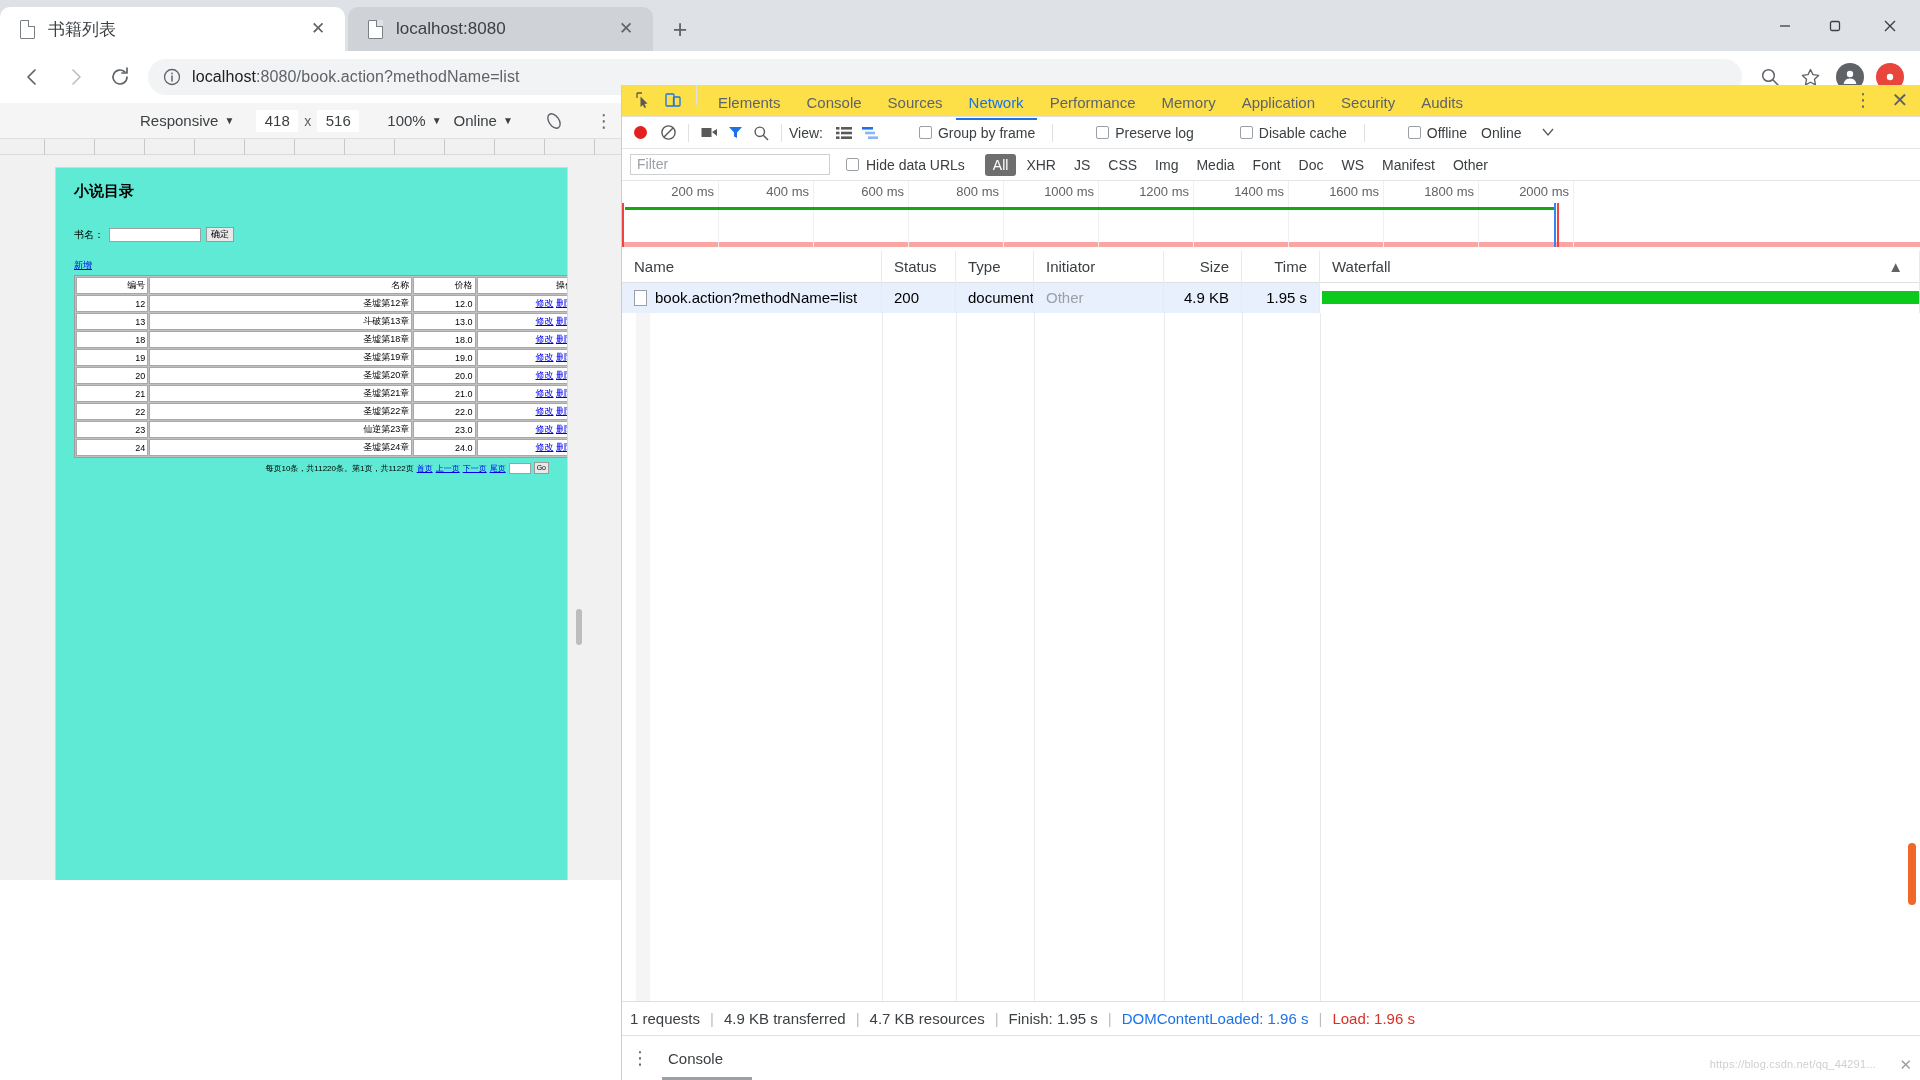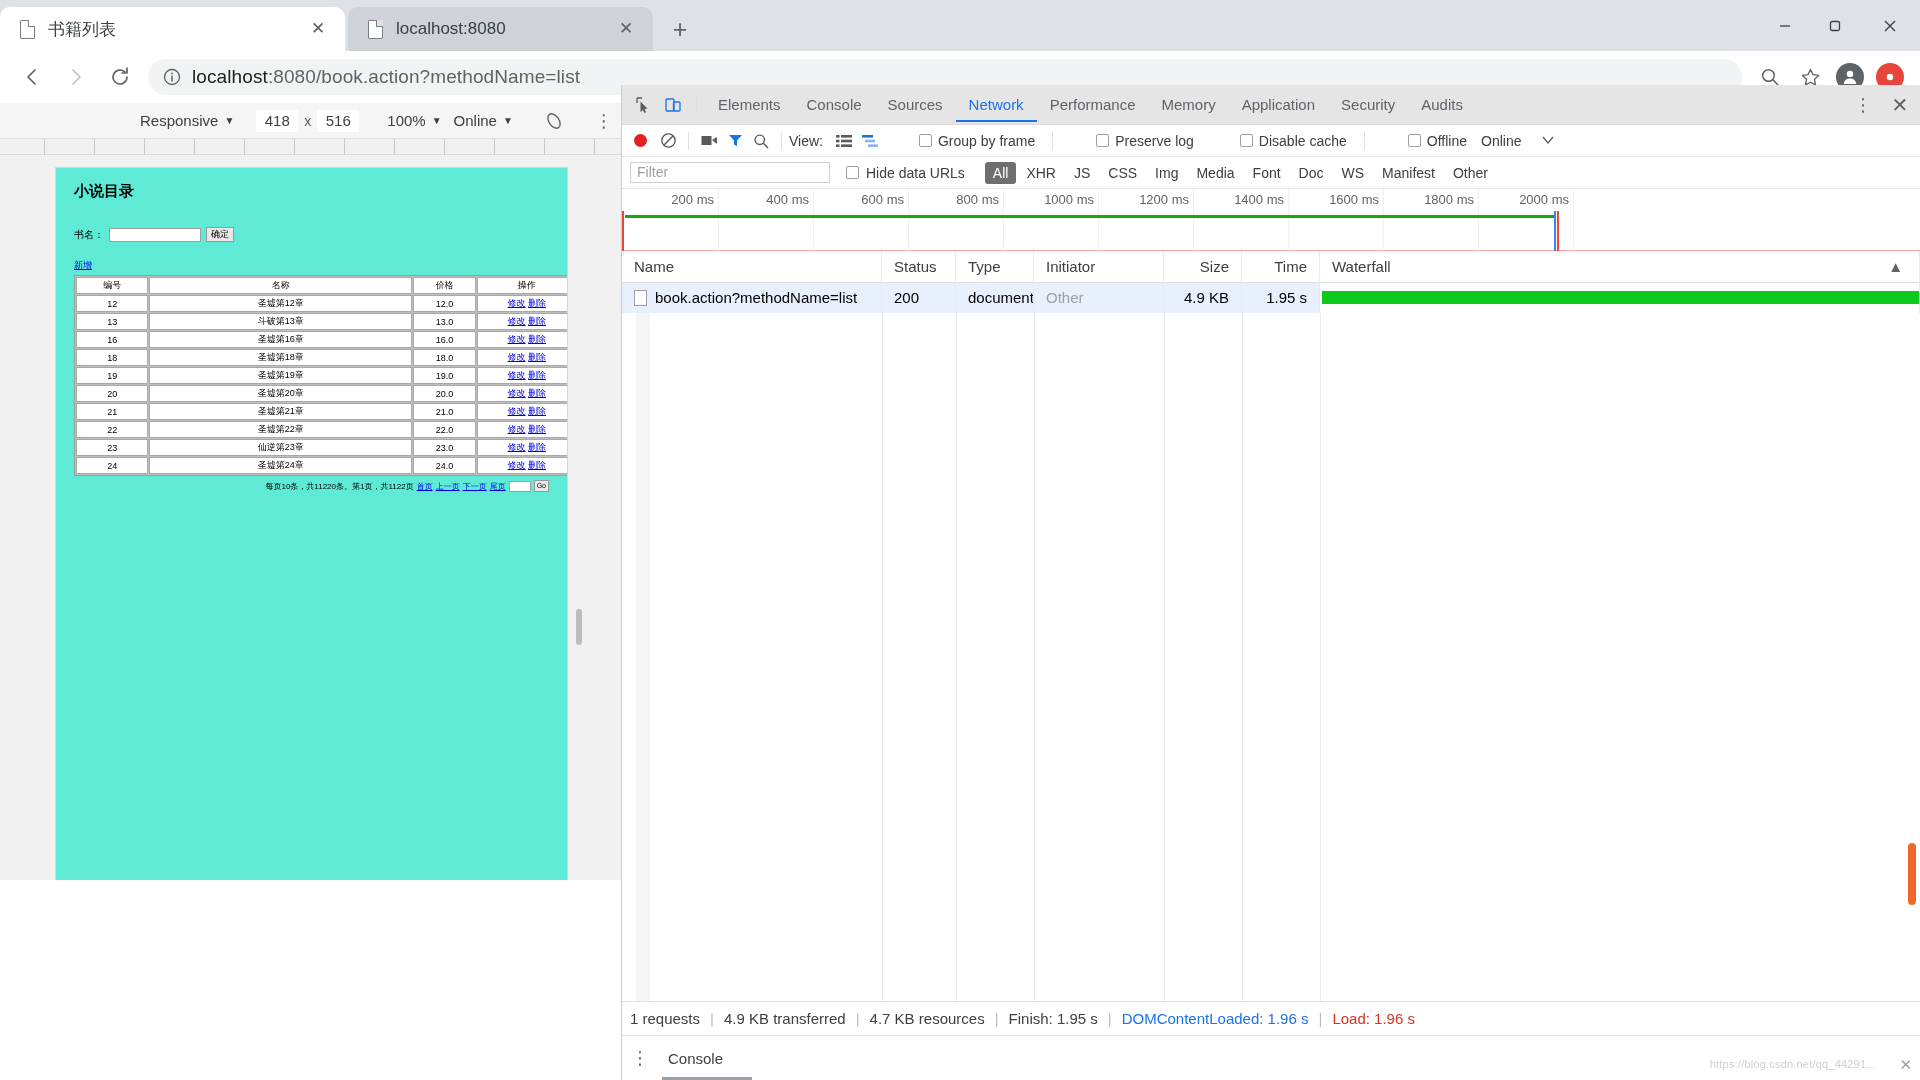--- a/index.html
+++ b/index.html
@@ -64,21 +64,21 @@
     position:absolute; left:0; top:51px; width:1920px; height:52px;
     background:#ffffff; display:flex; align-items:center; padding:0 10px;
   }
   .navbtn { width:44px; height:44px; display:flex; align-items:center; justify-content:center; color:#5f6368; }
   .navbtn.disabled { color:#bdc1c6; }
   .omnibox {
     flex:1; height:36px; margin:0 8px 0 6px; background:#f1f3f4;
     border-radius:18px; display:flex; align-items:center; padding:0 14px;
   }
   .omni-info { width:22px; height:22px; flex:0 0 22px; color:#5f6368; display:flex; align-items:center; }
-  .omni-url { margin-left:8px; font-size:19px; color:#5f6368; letter-spacing:.1px; white-space:nowrap; }
+  .omni-url { margin-left:8px; font-size:16px; color:#5f6368; letter-spacing:.1px; white-space:nowrap; }
   .omni-url b { color:#202124; font-weight:400; }
   .tbicon { width:40px; height:40px; display:flex; align-items:center; justify-content:center; color:#5f6368; }
   .profile-dot { width:28px; height:28px; border-radius:50%; background:#5f6368; display:flex; align-items:center; justify-content:center; }
   .ext-dot { width:28px; height:28px; border-radius:50%; background:#e8453c; display:flex; align-items:center; justify-content:center; }
 
   
   .devicebar {
     position:absolute; left:0; top:103px; width:621px; height:36px;
     background:#f5f5f5; border-bottom:1px solid #e0e0e0;
     display:flex; align-items:center; font-size:15px; color:#3c4043;
@@ -127,21 +127,21 @@
     line-height:13px;
   }
   .addlink { display:inline-block; font-size:9px; color:#0000ee; text-decoration:underline; margin-bottom:3px; }
   table.booklist {
     width:505px; border-collapse:separate; border-spacing:1px;
     font-size:9px; background:#c0c0c0;
     border:1px solid #9c9c9c;
   }
   table.booklist td, table.booklist th {
     background:#ffffff; border:1px solid #a8a8a8;
-    padding:1px 2px; font-weight:normal; text-align:center;
+    padding:1px 2px; font-weight:normal; text-align:right;
     height:12px; color:#000; font-size:9px;
     white-space:nowrap;
   }
   table.booklist .c-id { width:72px; }
   table.booklist .c-name { width:262px; }
   table.booklist .c-price { width:62px; }
   table.booklist .c-op { width:100px; }
   table.booklist a { color:#0000ee; text-decoration:underline; }
   .pager {
     margin-top:4px; text-align:right; font-size:8px; color:#000;
@@ -161,22 +161,22 @@
     background:#bdbdbd; border-radius:3px;
   }
 
   
   .devtools {
     position:absolute; left:621px; top:85px; width:1299px; height:995px;
     background:#ffffff; border-left:1px solid #cdcdcd;
     font-family:"Liberation Sans", sans-serif;
   }
   .dt-tabs {
-    height:40px; display:flex; align-items:center;
-    border-bottom:1px solid #e0e0e0; padding-left:6px; background:#e5e5e5;
+    height:32px; display:flex; align-items:flex-start;
+    border-bottom:1px solid #e0e0e0; padding-left:6px; background:#fde047;
   }
   .dt-icbtn { width:30px; height:30px; display:flex; align-items:center; justify-content:center; color:#5a5a5a; }
   .dt-div { width:1px; height:20px; background:#e0e0e0; margin:0 8px; }
   .dt-tab {
     padding:0 13px; height:35px; line-height:35px; font-size:15px; color:#5f6368;
   }
   .dt-tab.active { color:#1a73e8; border-bottom:2px solid #1a73e8; }
   .dt-right { margin-left:auto; display:flex; align-items:center; }
   .dt-dots { width:34px; height:30px; display:flex; align-items:center; justify-content:center; color:#5f6368; font-size:18px; }
   .dt-close { width:40px; height:30px; display:flex; align-items:center; justify-content:center; color:#5f6368; font-size:20px; }
@@ -424,29 +424,20 @@
               <td>12.0</td>
               <td>
                 <a href="#">修改</a>
                 <a href="#">删除</a>
               </td>
             </tr>
             <tr>
               <td>13</td>
               <td>斗破第13章</td>
               <td>13.0</td>
-              <td>
-                <a href="#">修改</a>
-                <a href="#">删除</a>
-              </td>
-            </tr>
-            <tr>
-              <td>16</td>
-              <td>圣墟第16章</td>
-              <td>16.0</td>
               <td>
                 <a href="#">修改</a>
                 <a href="#">删除</a>
               </td>
             </tr>
             <tr>
               <td>18</td>
               <td>圣墟第18章</td>
               <td>18.0</td>
               <td>

